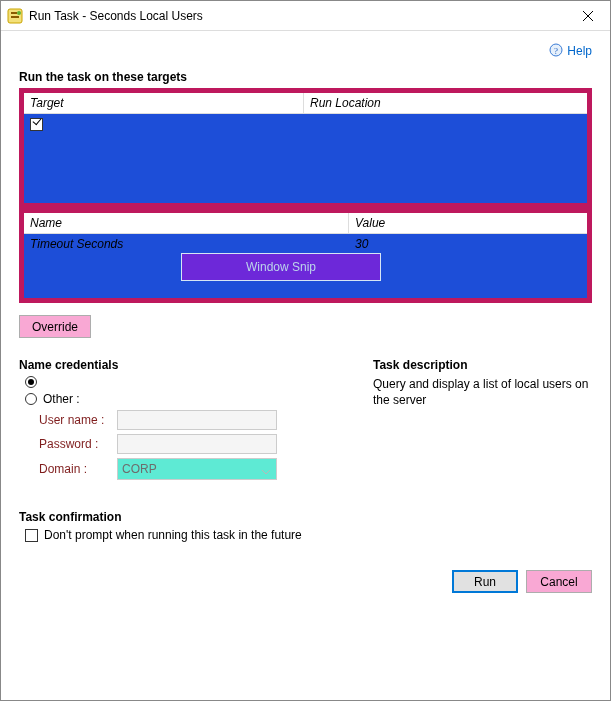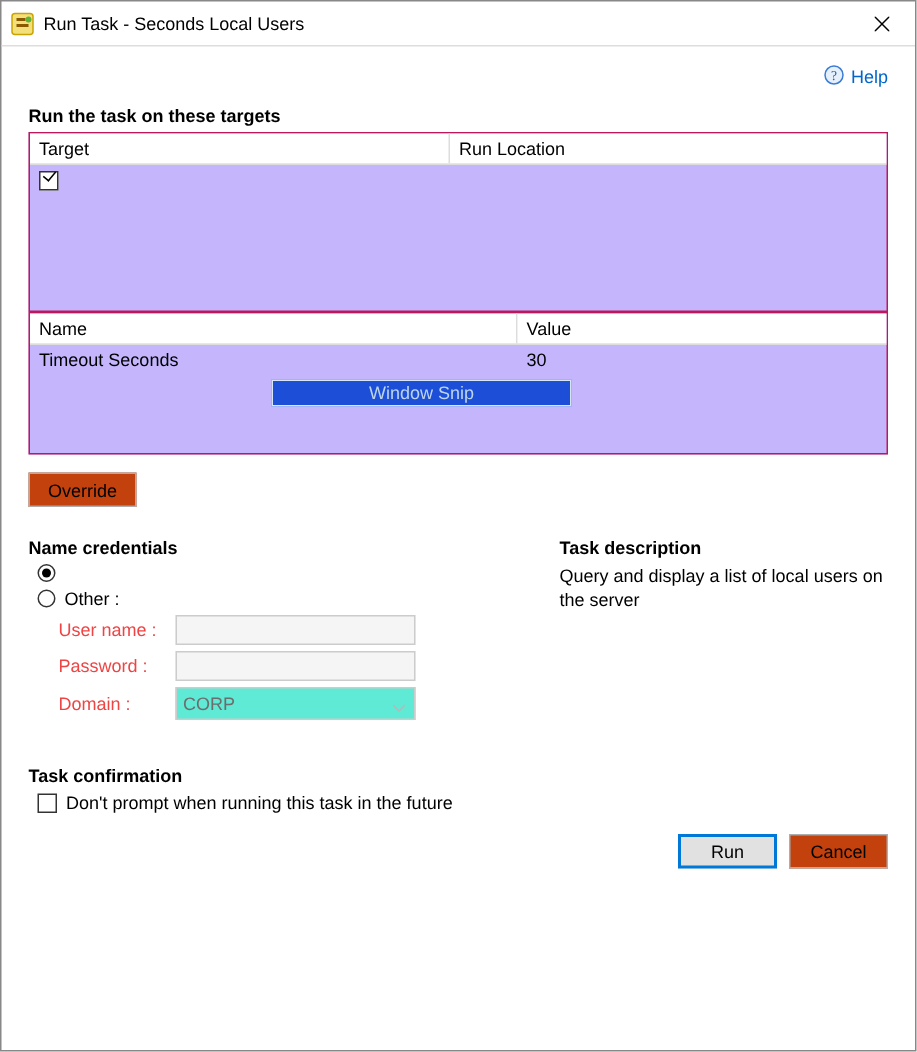--- a/index.html
+++ b/index.html
@@ -61,23 +61,24 @@
     display: inline-block;
     vertical-align: middle;
     margin-right: 4px;
   }
   .section-heading {
     font-weight: bold;
     font-size: 12px;
     margin: 4px 0 4px 0;
   }
   .listview {
-    border: 1px solid #be185d;
-    background: #c4b5fd;
+    border: 5px solid #be185d;
+    background: #1d4ed8;
     width: 100%;
+    font-style: italic;
   }
   .lv-targets { height: 120px; }
   .lv-params { height: 95px; }
   .lv-header {
     display: flex;
     border-bottom: 1px solid #ddd;
   }
   .lv-header .col {
     padding: 3px 6px;
     border-right: 1px solid #ddd;
@@ -110,31 +111,31 @@
     position: absolute;
     left: 2px; top: -1px;
     width: 7px; height: 4px;
     border-left: 1.5px solid #000;
     border-bottom: 1.5px solid #000;
     transform: rotate(-50deg);
   }
   .watermark {
     position: absolute;
     left: 180px; top: 222px;
-    width: 200px; height: 18px;
-    background: #1d4ed8;
+    width: 200px; height: 28px;
+    background: #6d28d9;
     border: 1px solid #d6e6f5;
     color: #bcd4ea;
     font-size: 12px;
     display: flex; align-items: center; justify-content: center;
     pointer-events: none;
   }
   .btn {
     border: 1px solid #adadad;
-    background: #c2410c;
+    background: #f9a8d4;
     padding: 3px 12px;
     font-family: inherit;
     font-size: 12px;
     min-width: 66px;
     height: 23px;
     line-height: 1;
     cursor: default;
   }
   .btn.primary {
     border: 2px solid #0078d7;
@@ -175,21 +176,21 @@
     margin-left: 20px;
     margin-top: 4px;
   }
   .cred-row {
     display: flex;
     align-items: center;
     margin: 4px 0;
   }
   .cred-label {
     width: 78px;
-    color: #ef4444;
+    color: #7f1d1d;
     text-align: left;
   }
   .cred-input {
     width: 160px;
     height: 20px;
     border: 1px solid #ccc;
     background: #f5f5f5;
     font-family: inherit;
     font-size: 12px;
     padding: 2px 4px;
@@ -218,21 +219,21 @@
   .confirm-section { margin-top: 22px; }
   .confirm-row {
     display: flex; align-items: center;
     gap: 6px;
     margin: 4px 0 0 6px;
   }
   .footer {
     display: flex;
     justify-content: flex-end;
     gap: 8px;
-    margin-top: 14px;
+    margin-top: 28px;
   }
 </style>
 </head>
 <body>
 
 <div class="window">
   <div class="titlebar">
     <span class="app-icon">
       <svg width="16" height="16" viewBox="0 0 16 16">
         <rect x="1" y="1" width="14" height="14" rx="2" fill="#f3e07a" stroke="#c9a400"></rect>

